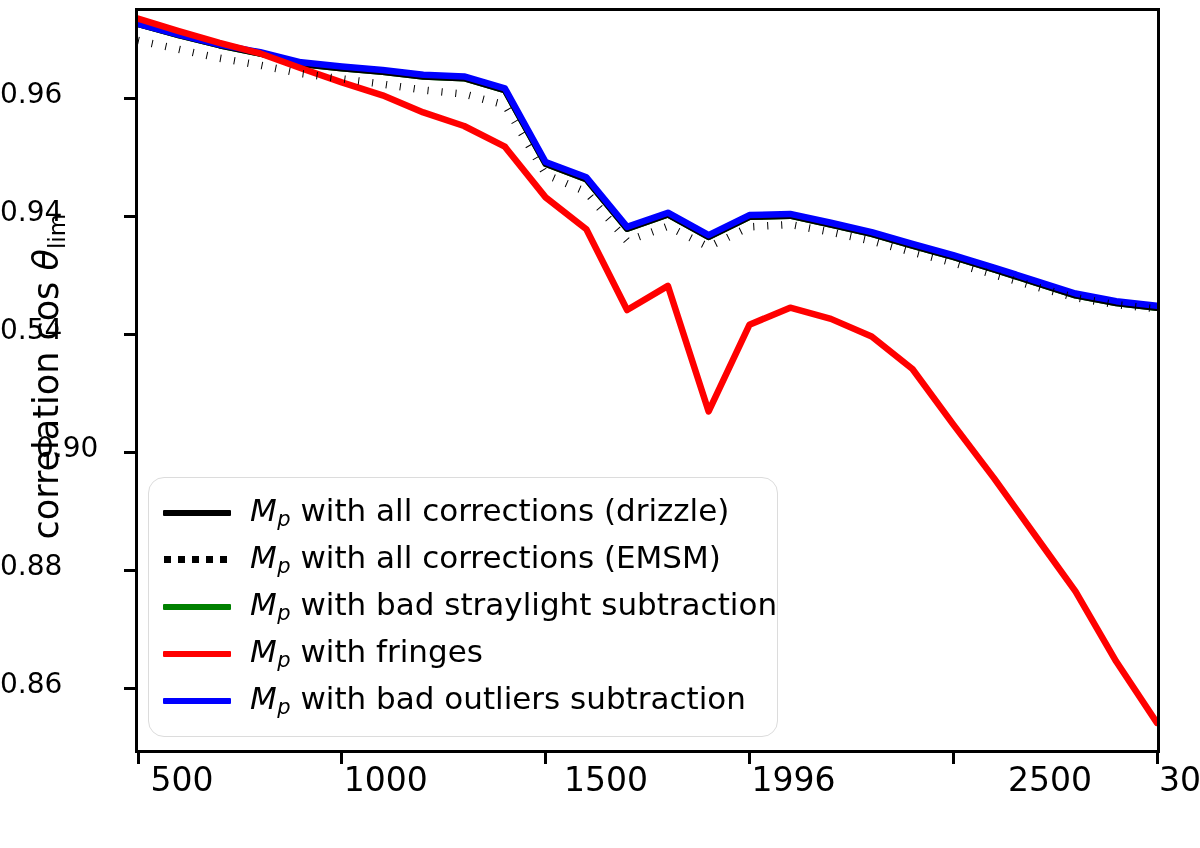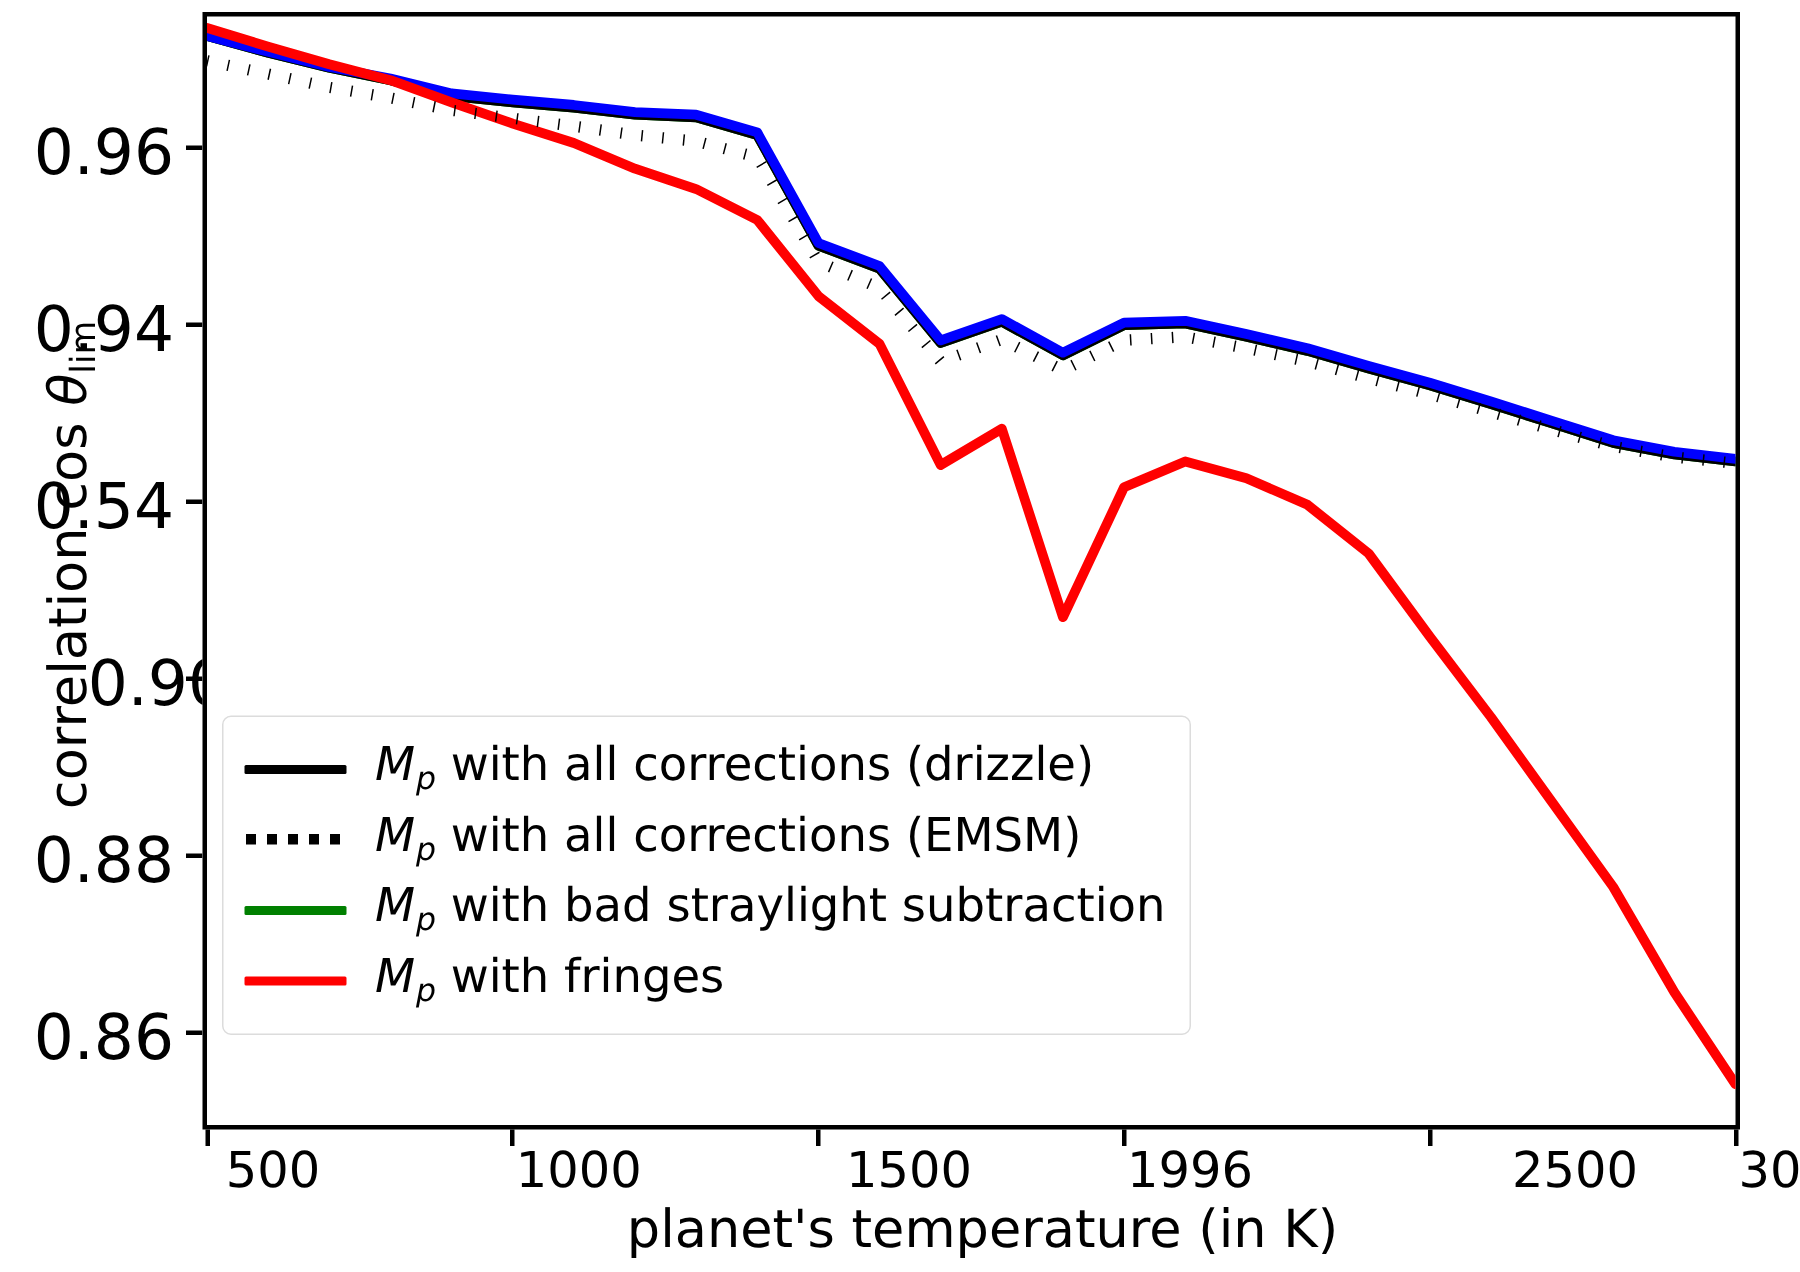--- a/index.html
+++ b/index.html
@@ -14,22 +14,22 @@
     border:3px solid #000;
     box-sizing:border-box;
     background:#fff;
   }
   #plot-svg{position:absolute;left:0;top:0;width:100%;height:100%;display:block;}
 
   
   .ytick-label{
     position:absolute;
     right:1172px;           
-    text-align:right;
-    font-size:42px;
+    text-align:left;
+    font-size:28px;
     color:#000;
     white-space:nowrap;
     font-family:"DejaVu Sans",sans-serif;
   }
   .ytick-mark{
     position:absolute;
     width:11px;height:3px;background:#000;
   }
   #ylabel{
     position:absolute;
@@ -66,22 +66,22 @@
     color:#000;
   }
   #xlabel .xlab-inner{ margin-left:110px; }
 
   
   #legend{
     position:absolute;
     left:148px;top:477px;
     background:#fff;
     border:1.5px solid #dcdcdc;
-    border-radius:6px;
-    padding:11px 16px 12px 14px;
+    border-radius:16px;
+    padding:11px 0 12px 14px;
     box-sizing:border-box;
   }
   .legend-row{
     display:flex;
     align-items:center;
     height:47px;
   }
   .legend-swatch{
     width:68px;height:20px;
     margin-right:19px;
@@ -160,23 +160,20 @@
       <div class="xtick-mark" style="left: 544.1px;"></div>
       <div class="xtick-label" style="left: 562px;">1500</div>
       <div class="xtick-mark" style="left: 747.9px;"></div>
       <div class="xtick-label" style="left: 749.4px;">1996</div>
       <div class="xtick-mark" style="left: 951.7px;"></div>
       <div class="xtick-label" style="left: 1006px;">2500</div>
       <div class="xtick-mark" style="left: 1155.5px;"></div>
       <div class="xtick-label" style="left: 1157px;">3000</div>
     </div>
 
-  <div id="xlabel">
-    <span class="xlab-inner">planet's temperature (in K)</span>
-  </div>
 
   <div id="legend">
       <div class="legend-row">
         <span class="legend-swatch">
           <span class="solid" style="background: rgb(0, 0, 0);"></span>
         </span>
         <span class="legend-text"><span class="mp">M</span><span class="sub">p</span><span> with all corrections (drizzle)</span></span>
       </div>
       <div class="legend-row">
         <span class="legend-swatch">
@@ -189,15 +186,21 @@
           <span class="solid" style="background: rgb(0, 128, 0);"></span>
         </span>
         <span class="legend-text"><span class="mp">M</span><span class="sub">p</span><span> with bad straylight subtraction</span></span>
       </div>
       <div class="legend-row">
         <span class="legend-swatch">
           <span class="solid" style="background: rgb(255, 0, 0);"></span>
         </span>
         <span class="legend-text"><span class="mp">M</span><span class="sub">p</span><span> with fringes</span></span>
       </div>
+      <div class="legend-row">
+        <span class="legend-swatch">
+          <span class="solid" style="background: rgb(0, 0, 255);"></span>
+        </span>
+        <span class="legend-text"><span class="mp">M</span><span class="sub">p</span><span> with bad outliers subtraction</span></span>
+      </div>
     </div>
 
 </div>
 
 </body></html>

